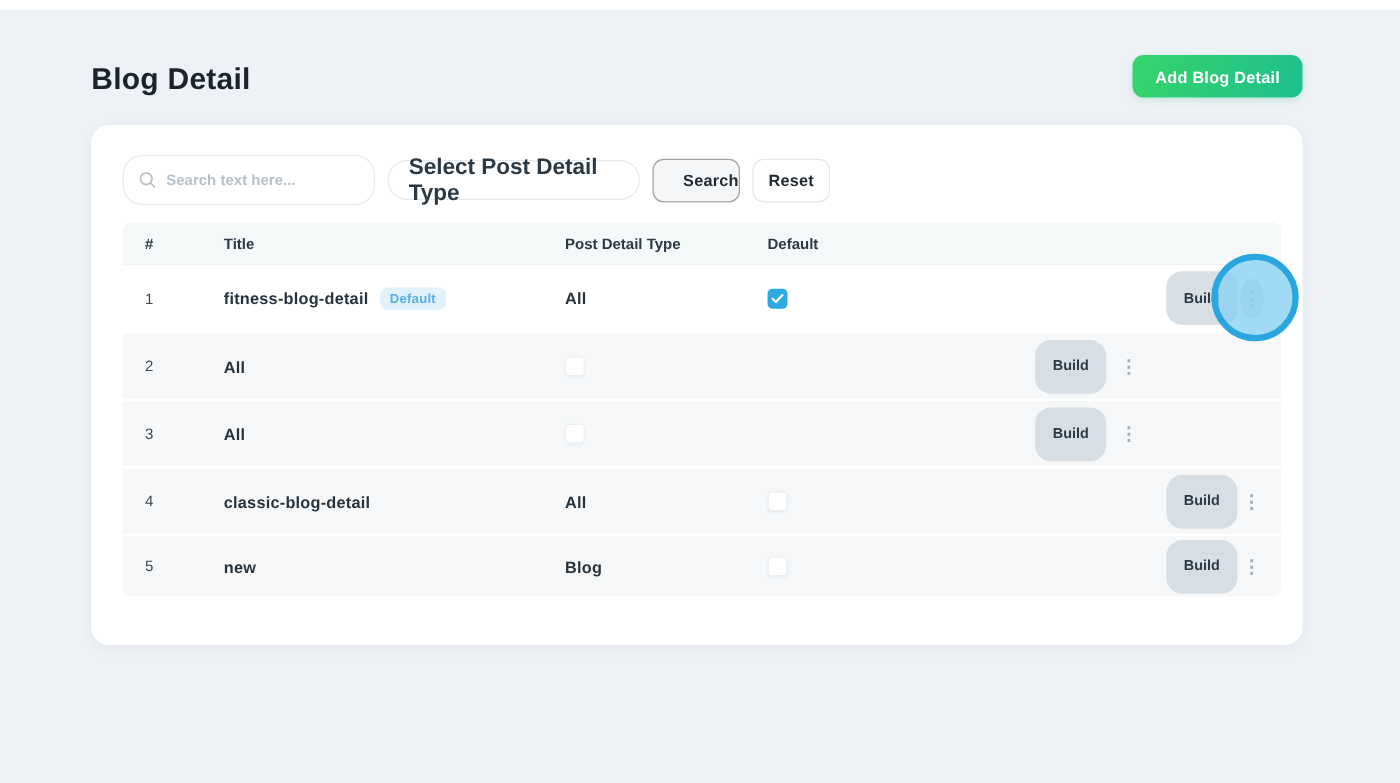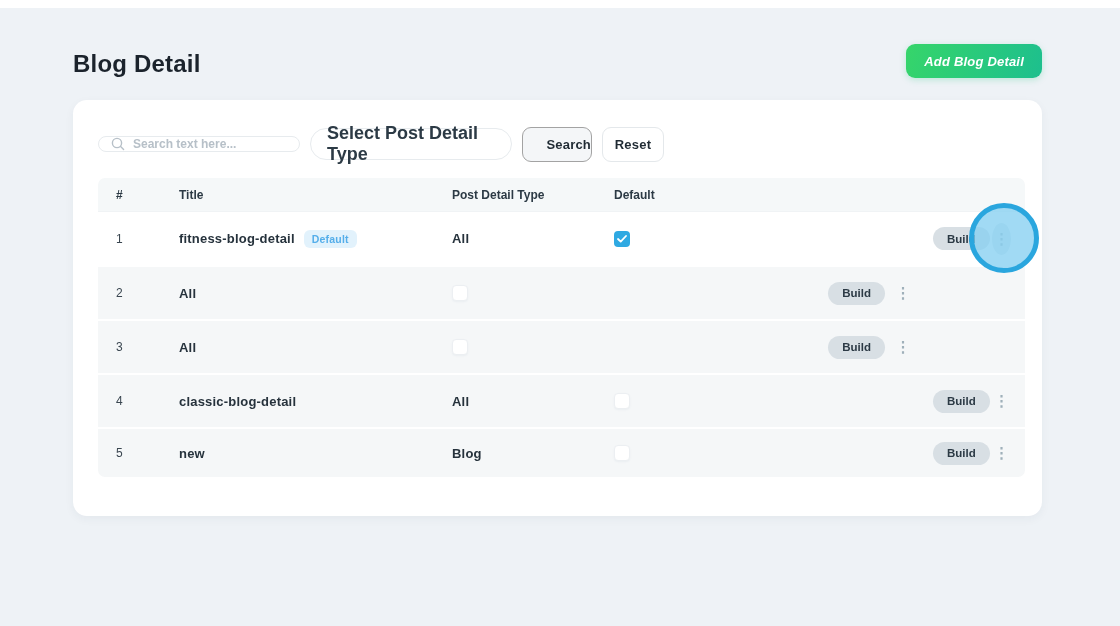--- a/index.html
+++ b/index.html
@@ -21,37 +21,36 @@
   .page-title {
     font-size:24px; font-weight:bold; color:#1b232c; letter-spacing:0.2px;
   }
   .add-btn {
     height:34px; padding:0 18px; border:none; cursor:pointer;
     border-radius:9px; color:#ffffff; font-weight:bold; font-size:13px;
     font-family:"Liberation Sans", sans-serif;
     background:linear-gradient(110deg, #36d56a 0%, #1dbf8e 100%);
     box-shadow:0 2px 6px rgba(40,200,130,0.25);
     letter-spacing:0.2px;
-    font-style:italic;
   }
 
   
   .card {
     position:absolute; left:73px; top:100px; width:969px; height:416px;
     background:#ffffff; border-radius:14px;
     box-shadow:0 3px 10px rgba(40,60,80,0.05);
   }
 
   
   .filter-bar {
     position:absolute; left:25px; top:26px; height:36px;
     display:flex; align-items:center;
   }
   .search-box {
-    width:202px; height:16px; border:1px solid #e7ebee; border-radius:16px;
+    width:202px; height:40px; border:1px solid #e7ebee; border-radius:16px;
     display:flex; align-items:center; padding:0 12px; background:#fff; margin-right:10px;
   }
   .search-box svg { flex:0 0 auto; margin-right:8px; }
   .search-box input {
     border:none; outline:none; width:100%; font-size:12px; font-weight:bold;
     font-family:"Liberation Sans", sans-serif; color:#3a4750; background:transparent;
   }
   .search-box input::placeholder { color:#b7c0c8; font-weight:bold; }
   .select-box {
     width:202px; height:32px; border:1px solid #e7ebee; border-radius:16px;
@@ -91,21 +90,21 @@
 
   .checkbox {
     width:16px; height:16px; border-radius:4px; position:relative; cursor:pointer;
   }
   .checkbox.unchecked { background:#ffffff; border:1px solid #eceff2; box-shadow:0 1px 2px rgba(120,140,160,0.08); }
   .checkbox.checked { background:#2fa9e2; border:none; }
   .checkbox.checked svg { position:absolute; left:3px; top:4px; }
 
   .cell-actions { display:flex; align-items:center; justify-content:flex-end; padding-right:14px; }
   .build-btn {
-    height:23px; padding:0 14px; border:none; border-radius:13px; cursor:pointer;
+    height:43px; padding:0 14px; border:none; border-radius:13px; cursor:pointer;
     background:#d8dfe4; color:#2c3a45; font-size:11.5px; font-weight:bold;
     font-family:"Liberation Sans", sans-serif;
   }
   .kebab {
     width:32px; height:32px; margin-left:2px; border-radius:50%;
     display:flex; align-items:center; justify-content:center;
     color:#9fb0ba; font-size:15px; font-weight:bold; cursor:pointer; user-select:none;
   }
   .kebab.hovered { background:#dfe8ec; }
 

